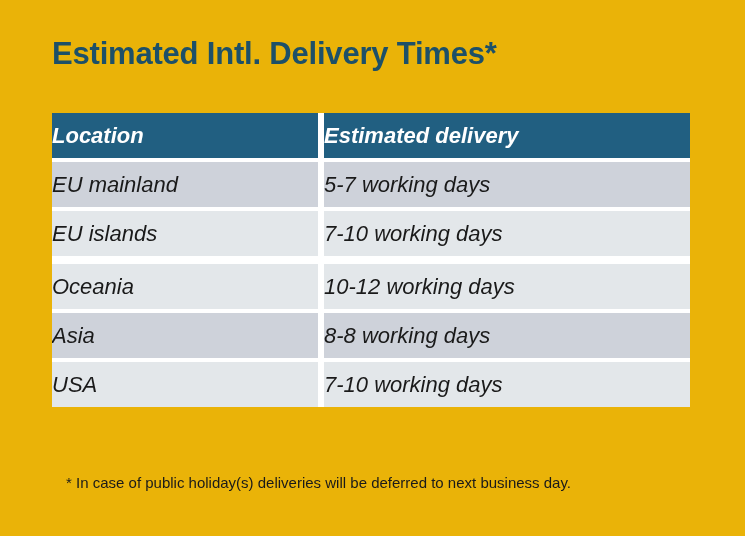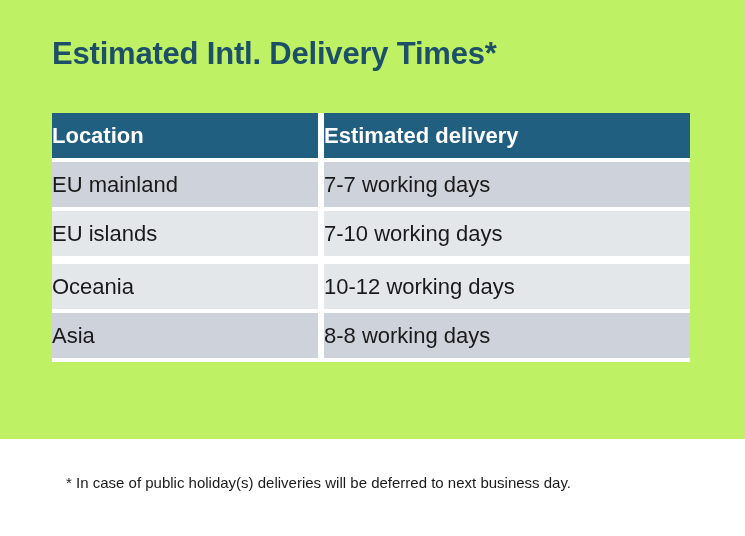--- a/index.html
+++ b/index.html
@@ -10,42 +10,43 @@
     width: 745px;
     height: 536px;
     background: #ffffff;
     font-family: "Liberation Sans", sans-serif;
     overflow: hidden;
   }
 
   .page {
     position: relative;
     width: 745px;
-    height: 439px;
-    background: #bef264;
+    height: 536px;
+    background: #eab308;
   }
 
   .page-title {
     position: absolute;
     left: 52px;
     top: 36px;
     font-size: 31px;
     font-weight: bold;
     letter-spacing: -0.2px;
     color: #1d5068;
     white-space: nowrap;
   }
 
   .delivery-table {
     position: absolute;
     left: 52px;
     top: 113px;
     width: 638px;
     border-collapse: separate;
     border-spacing: 0;
+    font-style: italic;
   }
 
   .delivery-table td,
   .delivery-table th {
     padding: 0;
     margin: 0;
   }
 
   .col-location { width: 266px; }
   .col-gap      { width: 6px; }
@@ -121,21 +122,21 @@
 
       <tr class="row-gap">
         <td></td>
         <td></td>
         <td></td>
       </tr>
 
       <tr class="row-dark">
         <td class="cell">EU mainland</td>
         <td class="spacer-cell"></td>
-        <td class="cell">7-7 working days</td>
+        <td class="cell">5-7 working days</td>
       </tr>
 
       <tr class="row-gap">
         <td></td>
         <td></td>
         <td></td>
       </tr>
 
       <tr class="row-light">
         <td class="cell">EU islands</td>
@@ -173,19 +174,24 @@
         <td class="spacer-cell"></td>
         <td class="cell">8-8 working days</td>
       </tr>
 
       <tr class="row-gap">
         <td></td>
         <td></td>
         <td></td>
       </tr>
 
+      <tr class="row-light">
+        <td class="cell">USA</td>
+        <td class="spacer-cell"></td>
+        <td class="cell">7-10 working days</td>
+      </tr>
 
     </tbody>
   </table>
 
   <div class="footnote">* In case of public holiday(s) deliveries will be deferred to next business day.</div>
 
 </div>
 
 </body></html>

